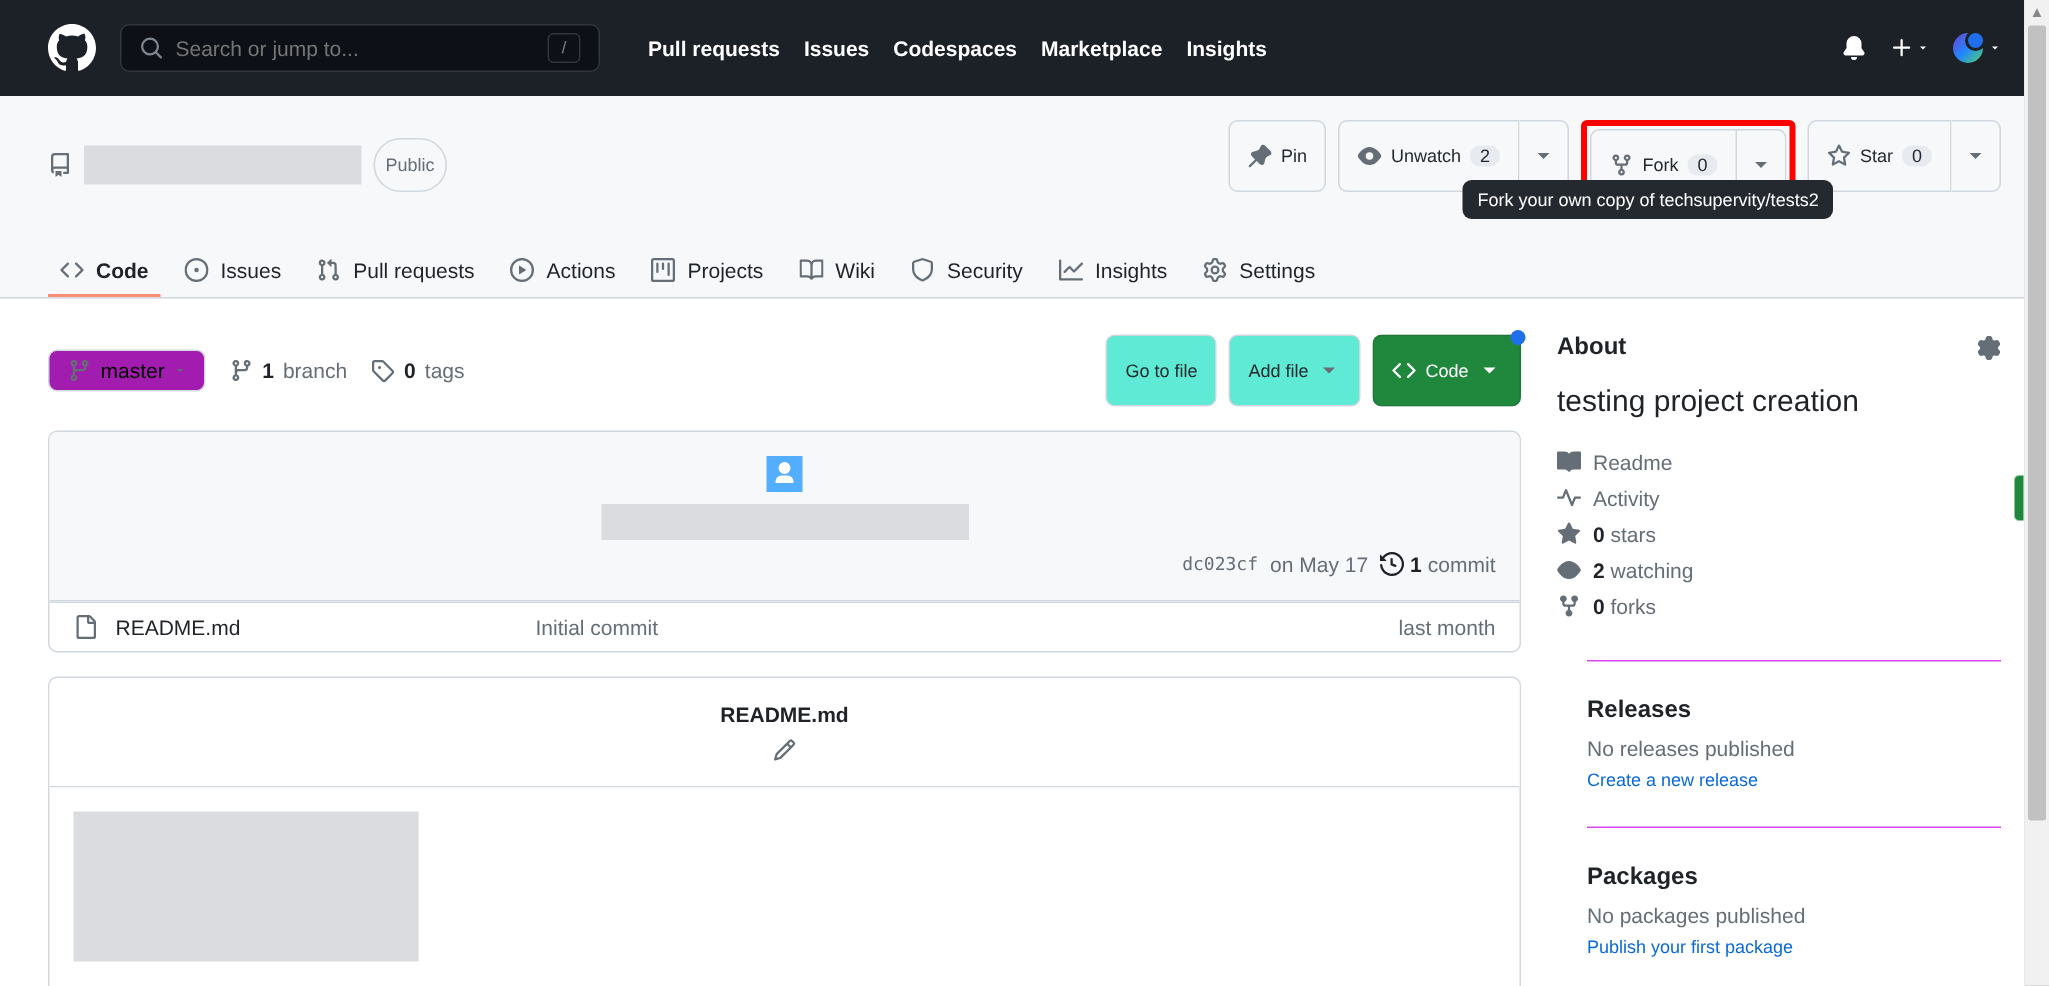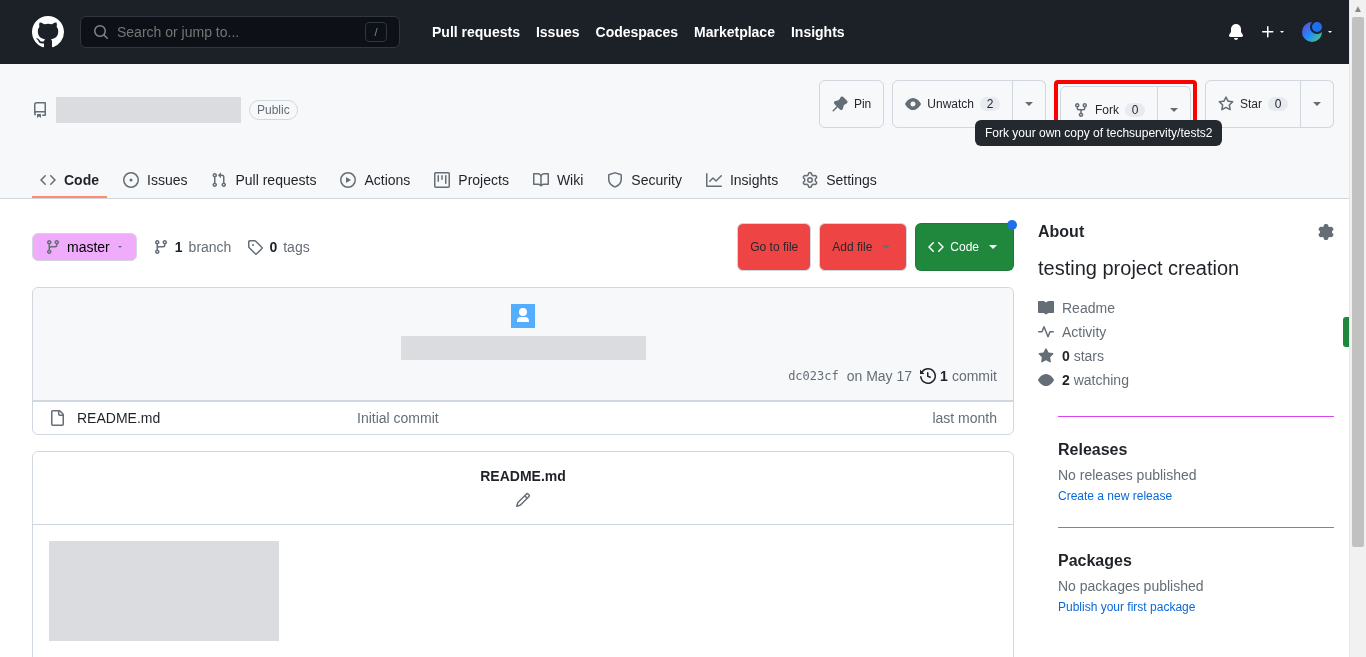--- a/index.html
+++ b/index.html
@@ -49,21 +49,21 @@
 .avatar-wrap .caret-down { fill:#fff; }
 
 .repo-head {
   background: #f6f8fa;
   padding-top: 16px;
   border-bottom: 1px solid #d0d7de;
 }
 .repo-title-row { display:flex; align-items:center; padding: 0 32px 8px; gap:8px; }
 .repo-title-row svg { fill: #656d76; }
 .repo-name-skel { width: 185px; height: 26px; background: #dadcdf; }
-.visibility-badge { border:1px solid #d0d7de; border-radius:2em; padding:0 7px; font-size:12px; color:#656d76; height:20px; display:flex; align-items:center; }
+.visibility-badge { border:1px solid #d0d7de; border-radius:2em; padding:0 7px; font-size:12px; color:#656d76; height:36px; display:flex; align-items:center; }
 .repo-actions { margin-left:auto; display:flex; gap:8px; }
 .btn {
   display:flex; align-items:center; gap:6px;
   background:#f6f8fa;
   border:1px solid #d0d7de;
   border-radius:6px;
   padding: 4px 12px;
   height:48px;
   font-size:12px;
   color:#24292f;
@@ -92,27 +92,27 @@
 .repo-tabs { display:flex; padding:0 32px; gap: 8px; margin-top:16px; }
 .repo-tab { display:flex; align-items:center; gap:8px; padding:8px 8px; color:#1f2328; text-decoration:none; border-bottom:2px solid transparent; font-size:14px; }
 .repo-tab svg { fill:#656d76; width:16px; height:16px; }
 .repo-tab.active { border-bottom-color:#fd8c73; font-weight:600; }
 
 .main { display:flex; padding:24px 32px; gap:24px; align-items:flex-start; }
 .main-left { flex:1; min-width:0; }
 .main-right { width:296px; flex-shrink:0; }
 
 .file-nav { display:flex; align-items:center; gap:16px; margin-bottom:16px; }
-.branch-btn { display:flex; align-items:center; gap:6px; border:1px solid #d0d7de; border-radius:6px; padding:5px 12px; background:#f0abfc; font-weight:500; font-size:14px; }
+.branch-btn { display:flex; align-items:center; gap:6px; border:1px solid #d0d7de; border-radius:6px; padding:5px 12px; background:#a21caf; font-weight:500; font-size:14px; }
 .branch-btn svg { fill:#656d76; }
 .branch-info { display:flex; align-items:center; gap:6px; font-size:14px; color:#656d76; }
 .branch-info svg { fill:#656d76; }
 .branch-info strong { color:#1f2328; }
 .file-nav-right { margin-left:auto; display:flex; gap:8px; }
-.btn-white { background:#ef4444; }
+.btn-white { background:#5eead4; }
 .btn-primary { background:#1f883d; color:#fff; border-color:rgba(31,35,40,.15); font-weight:500; }
 .btn-primary svg { fill:#fff; }
 .code-btn-wrap { position:relative; }
 .code-btn-wrap::after { content:''; position:absolute; top:-3px; right:-3px; width:10px; height:10px; background:#1f6feb; border-radius:50%; }
 
 .Box { border:1px solid #d0d7de; border-radius:6px; margin-bottom:16px; }
 .Box-header { background:#f6f8fa; border-bottom:1px solid #d0d7de; padding:16px; display:flex; align-items:center; gap:8px; border-radius:6px 6px 0 0;flex-direction:column; }
 .commit-avatar { width:24px; height:24px; background:#54aeff; display:flex; align-items:center; justify-content:center; }
 .commit-avatar svg { fill:#fff; }
 .commit-skel { width:245px; height:24px; background:#dadcdf; }
@@ -432,20 +432,26 @@
             <path d="M8 .25a.75.75 0 0 1 .673.418l1.882 3.815 4.21.612a.75.75 0 0 1 .416 1.279l-3.046 2.97.719 4.192a.751.751 0 0 1-1.088.791L8 12.347l-3.766 1.98a.75.75 0 0 1-1.088-.79l.72-4.194L.818 6.374a.75.75 0 0 1 .416-1.28l4.21-.611L7.327.668A.75.75 0 0 1 8 .25Z"></path>
           </svg>
           <span><strong>0</strong> <span>stars</span></span>
         </div>
       <div class="about-link">
           <svg viewBox="0 0 16 16">
             <path d="M8 2c1.981 0 3.671.992 4.933 2.078 1.27 1.091 2.187 2.345 2.637 3.023a1.62 1.62 0 0 1 0 1.798c-.45.678-1.367 1.932-2.637 3.023C11.67 13.008 9.981 14 8 14c-1.981 0-3.671-.992-4.933-2.078C1.797 10.83.88 9.576.43 8.898a1.62 1.62 0 0 1 0-1.798c.45-.677 1.367-1.931 2.637-3.022C4.33 2.992 6.019 2 8 2Z"></path>
           </svg>
           <span><strong>2</strong> <span>watching</span></span>
         </div>
+      <div class="about-link">
+          <svg viewBox="0 0 16 16">
+            <path d="M5 5.372v.878c0 .414.336.75.75.75h4.5a.75.75 0 0 0 .75-.75v-.878a2.25 2.25 0 1 1 1.5 0v.878a2.25 2.25 0 0 1-2.25 2.25h-1.5v2.128a2.251 2.251 0 1 1-1.5 0V8.5h-1.5A2.25 2.25 0 0 1 3.5 6.25v-.878a2.25 2.25 0 1 1 1.5 0Z"></path>
+          </svg>
+          <span><strong>0</strong> <span>forks</span></span>
+        </div>
     </div>
 
     <div class="sidebar-section">
       <h2>Releases</h2>
       <p>No releases published</p>
       <span class="text-link">Create a new release</span>
     </div>
 
     <div class="sidebar-section">
       <h2>Packages</h2>

